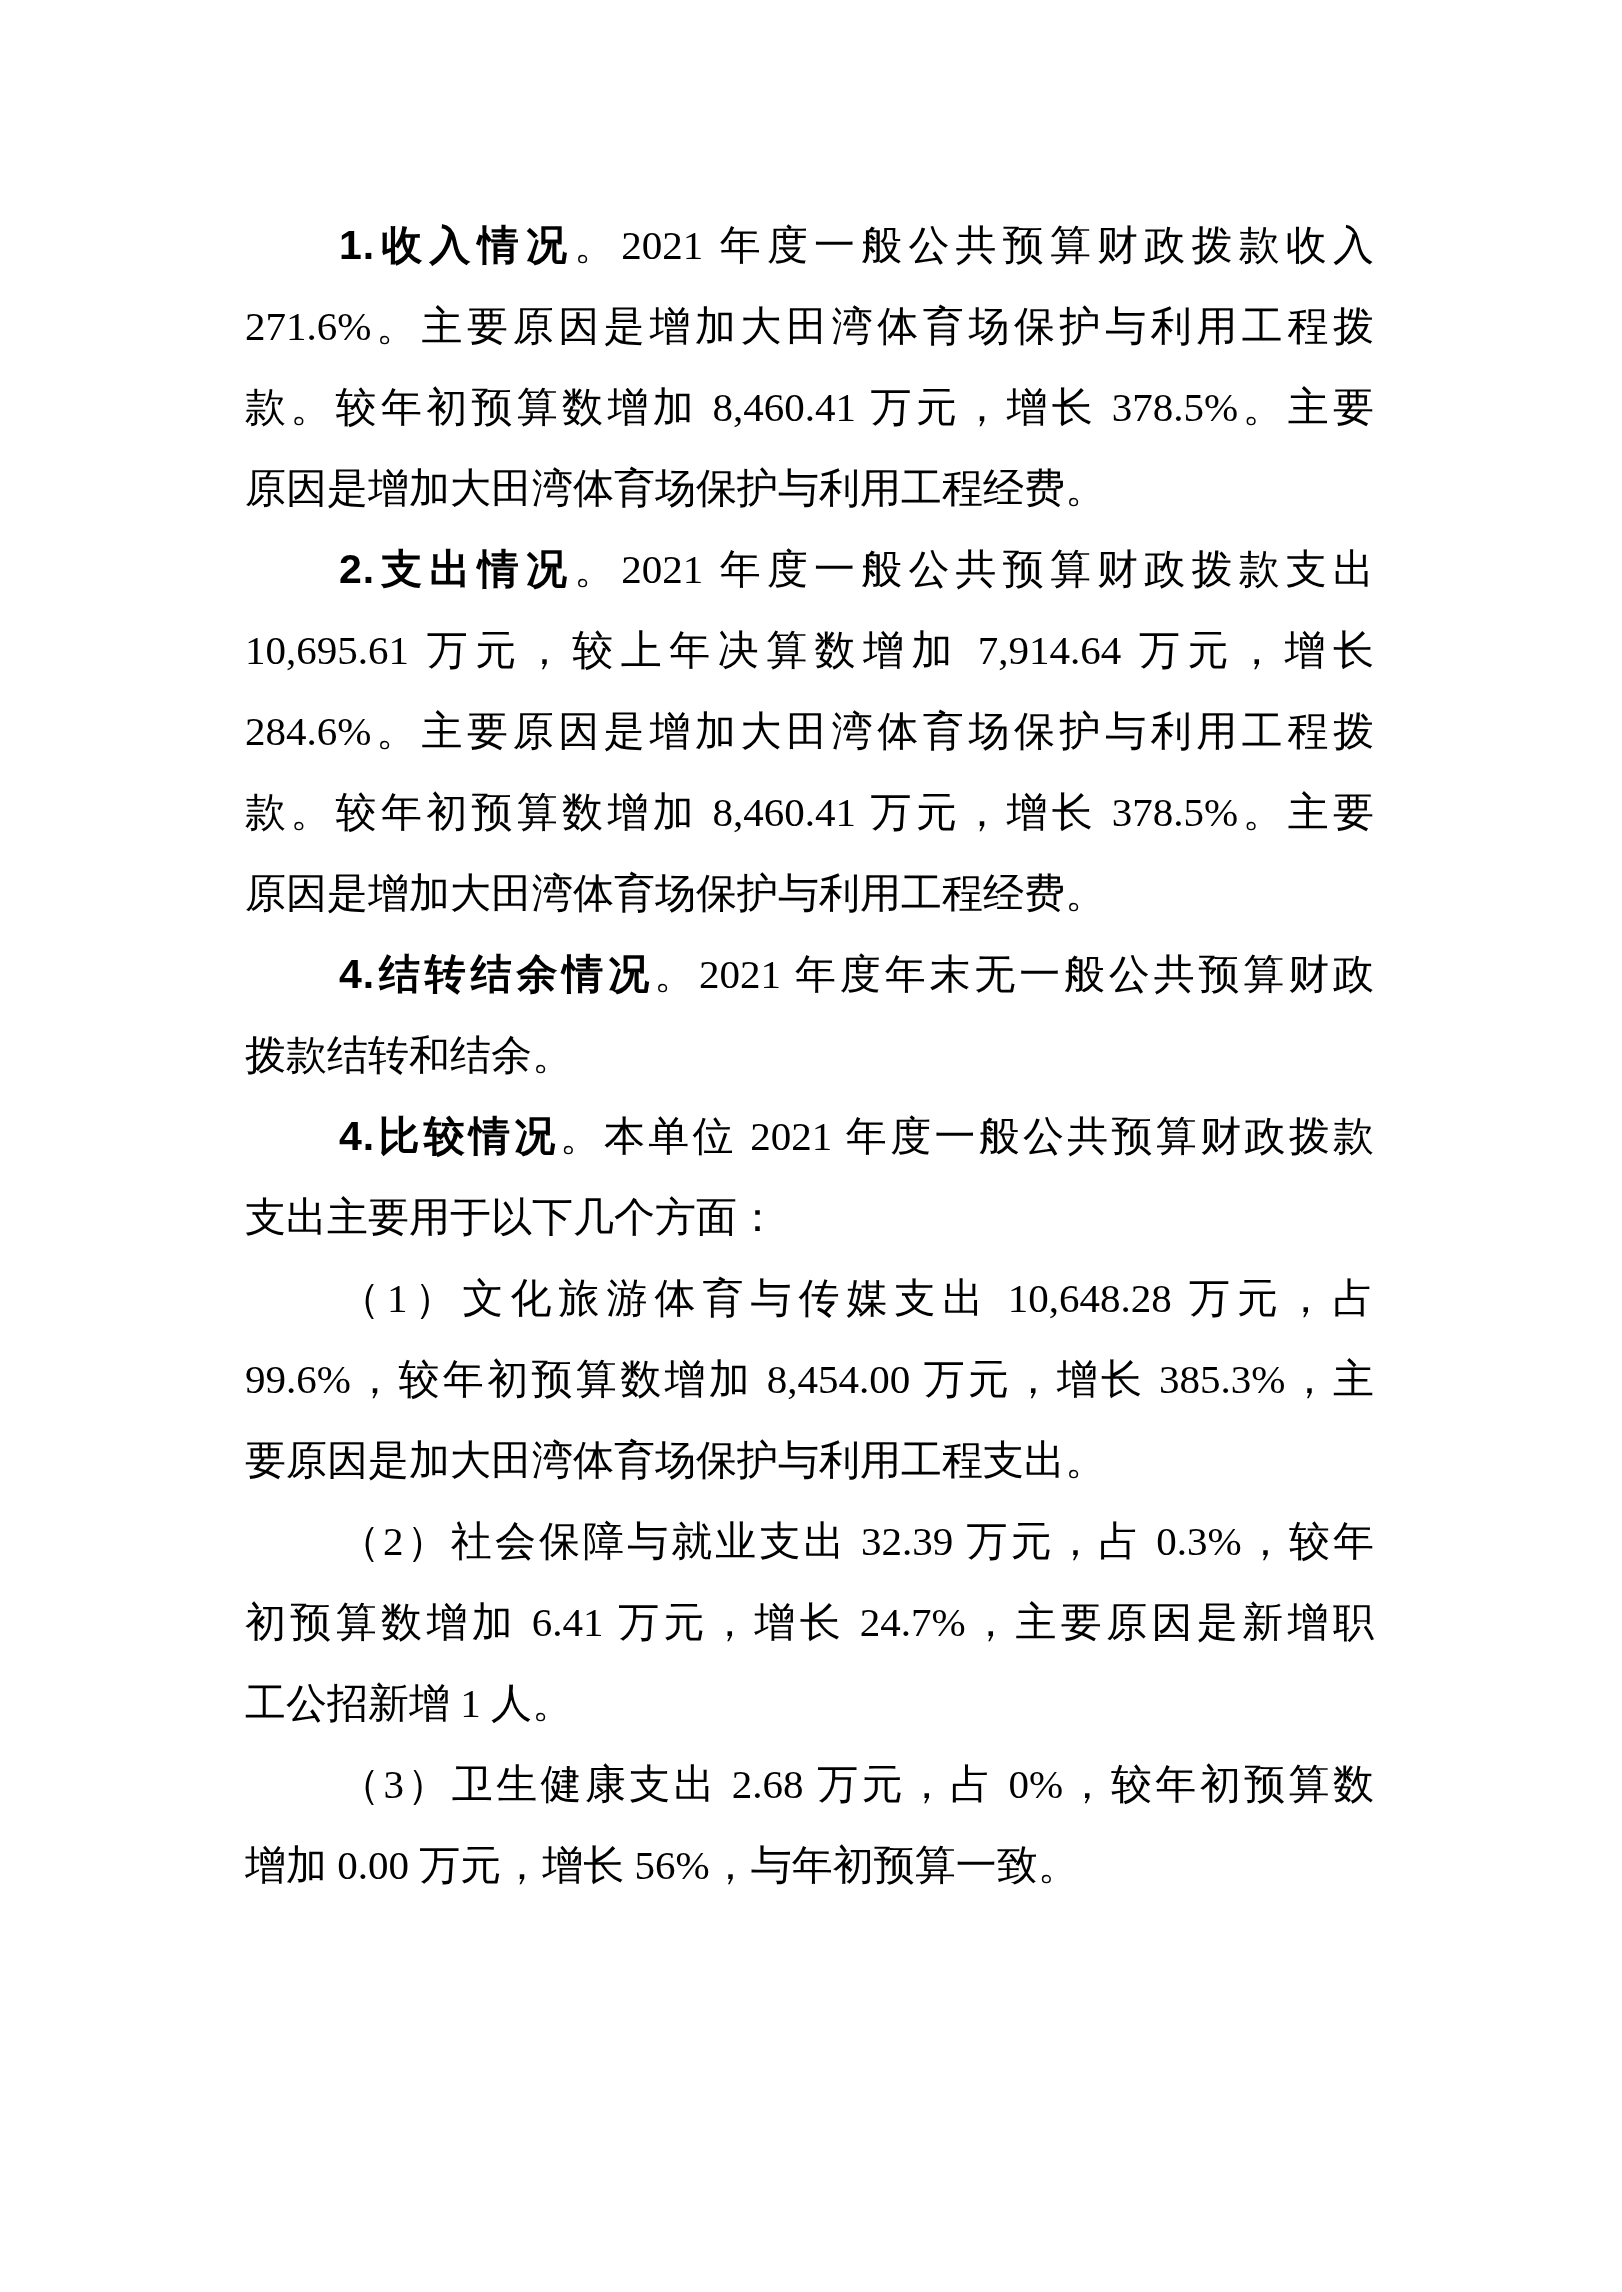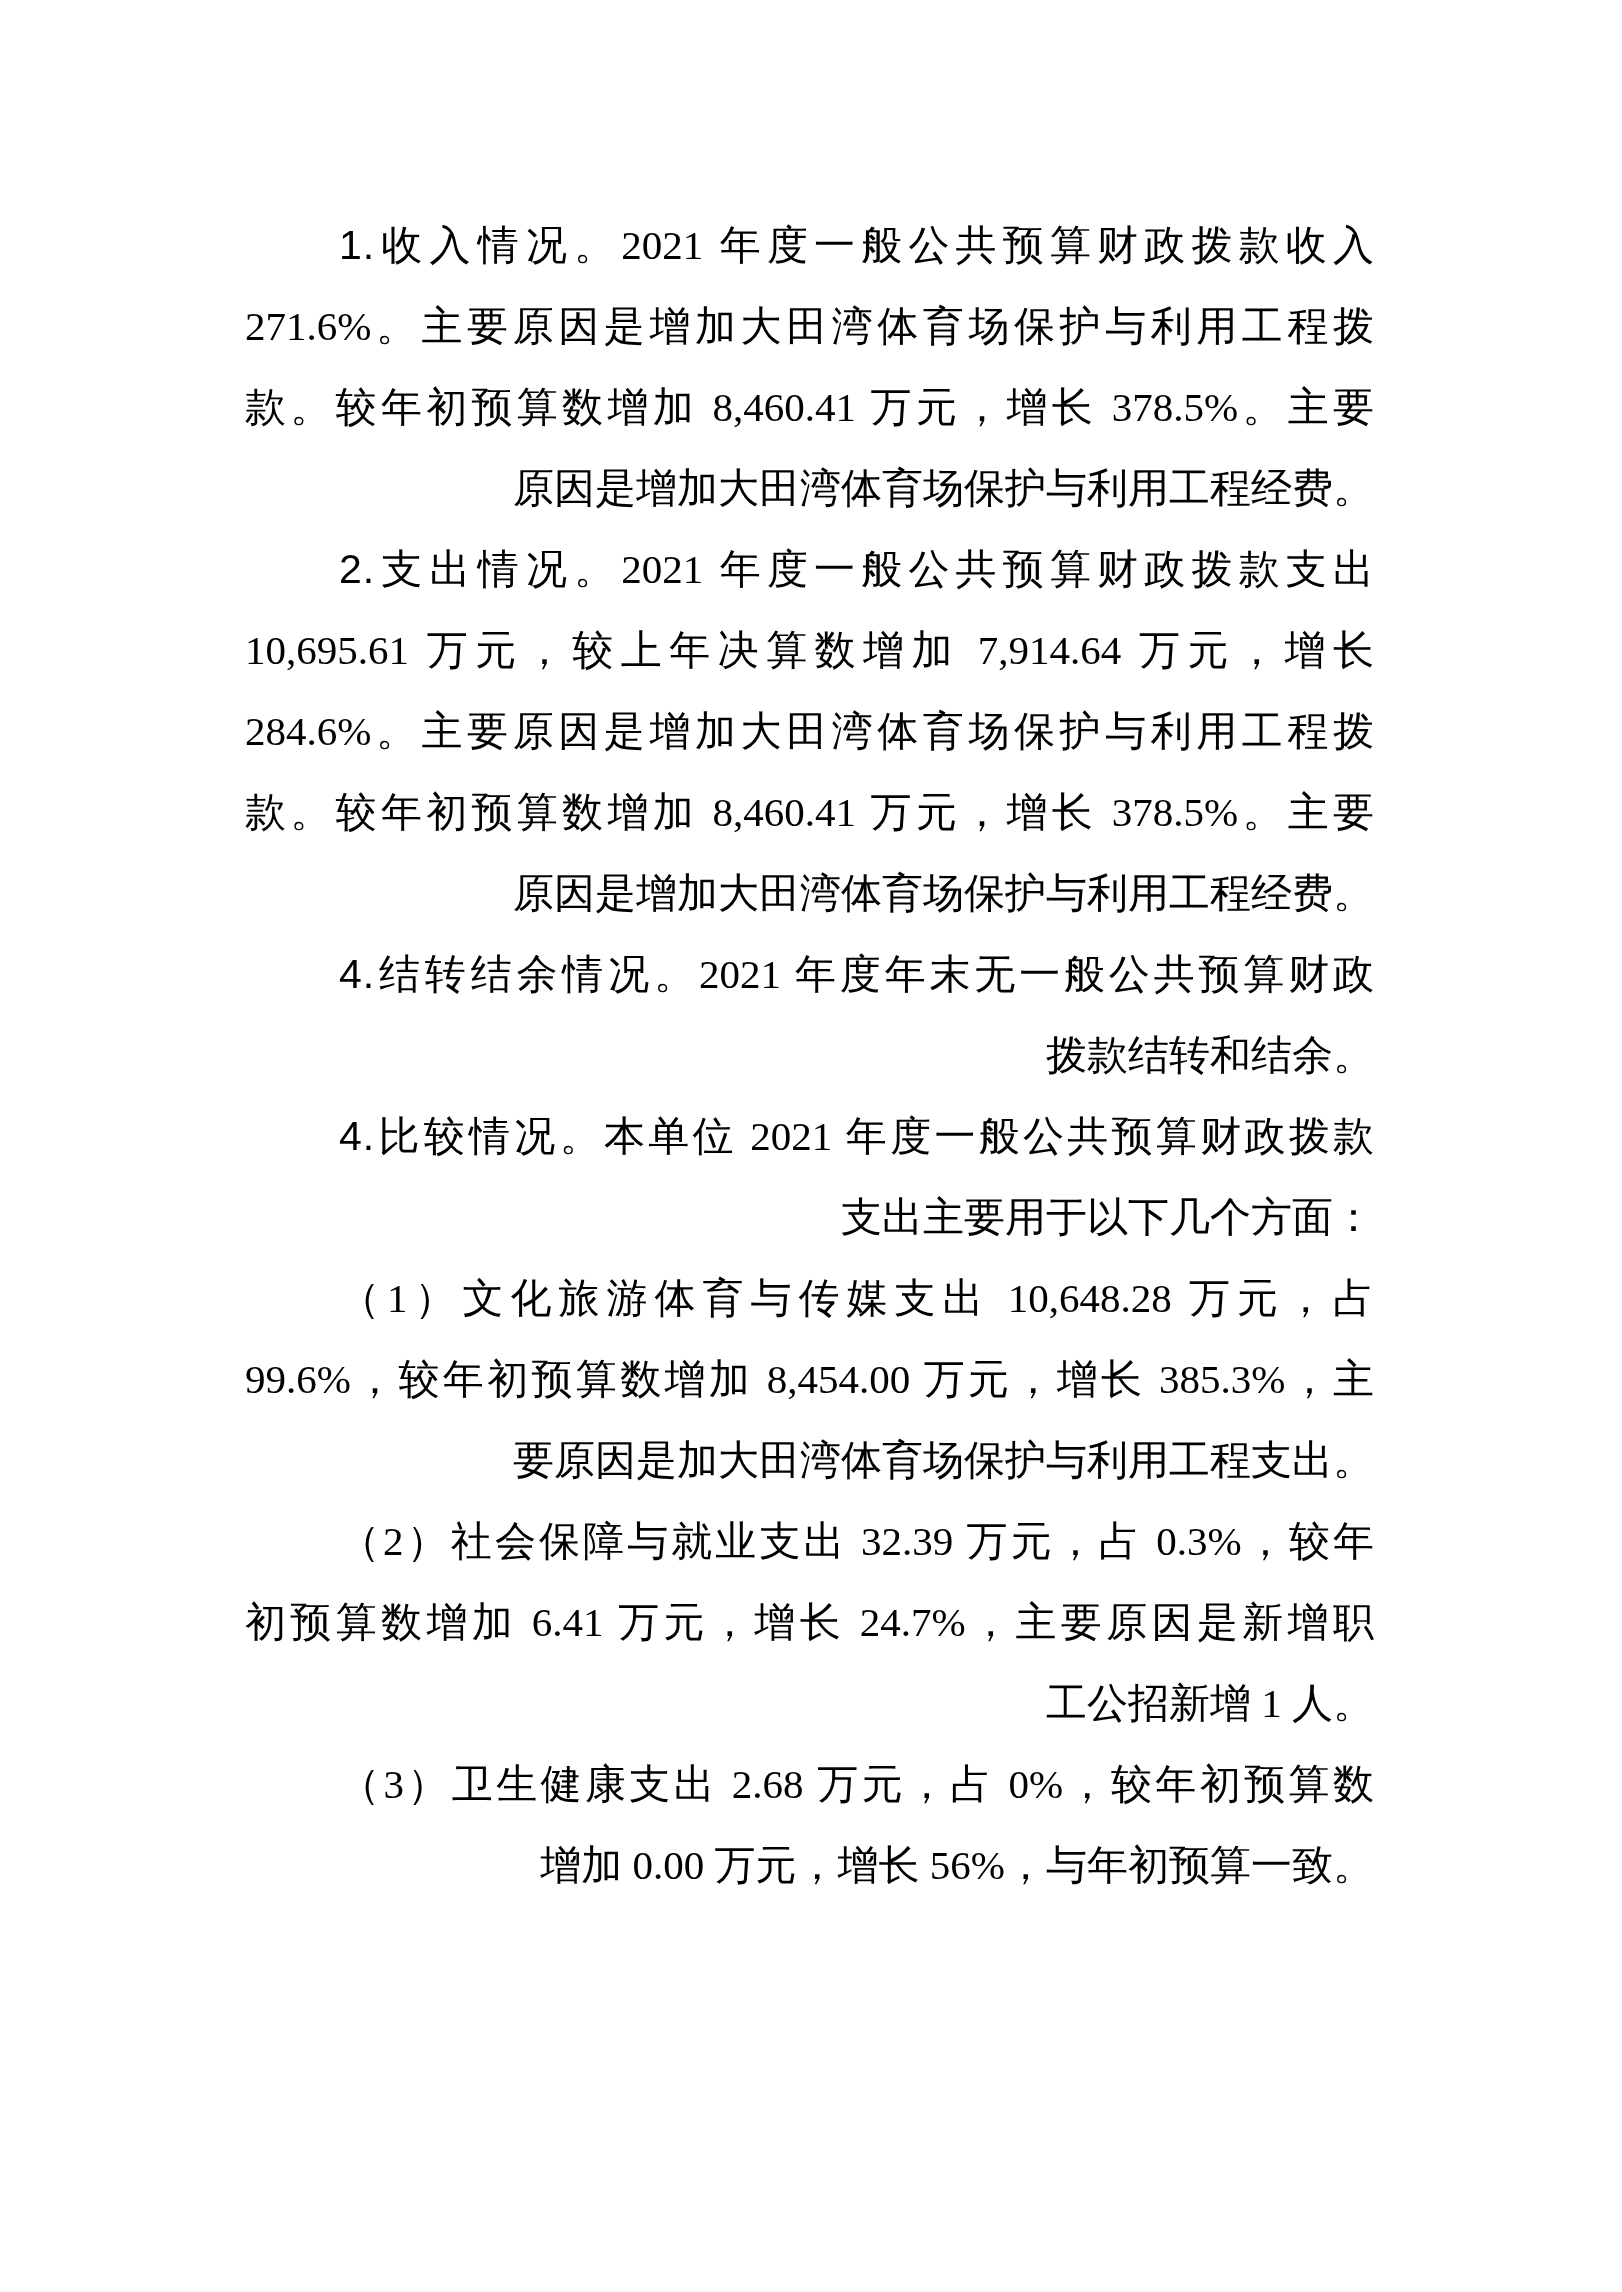--- a/index.html
+++ b/index.html
@@ -19,37 +19,37 @@
   .content {
     position: absolute;
     left: 245px;
     top: 205px;
     width: 1129px;
   }
   .text-line {
     height: 81px;
     line-height: 81px;
     font-size: 41px;
-    text-align: right;
+    text-align: left;
     white-space: normal;
     overflow: hidden;
     word-break: keep-all;
   }
   .text-line.full {
     text-align: justify;
     text-align-last: justify;
     -moz-text-align-last: justify;
   }
   .text-line.indent {
     padding-left: 94px;
     width: 1035px;
   }
   .seg-hei {
     font-family: "Liberation Sans", sans-serif;
-    font-weight: 400;
+    font-weight: 700;
     letter-spacing: 1px;
   }
   .seg-song {
     font-weight: 400;
   }
 </style>
 </head>
 <body>
 
 <div class="page">

